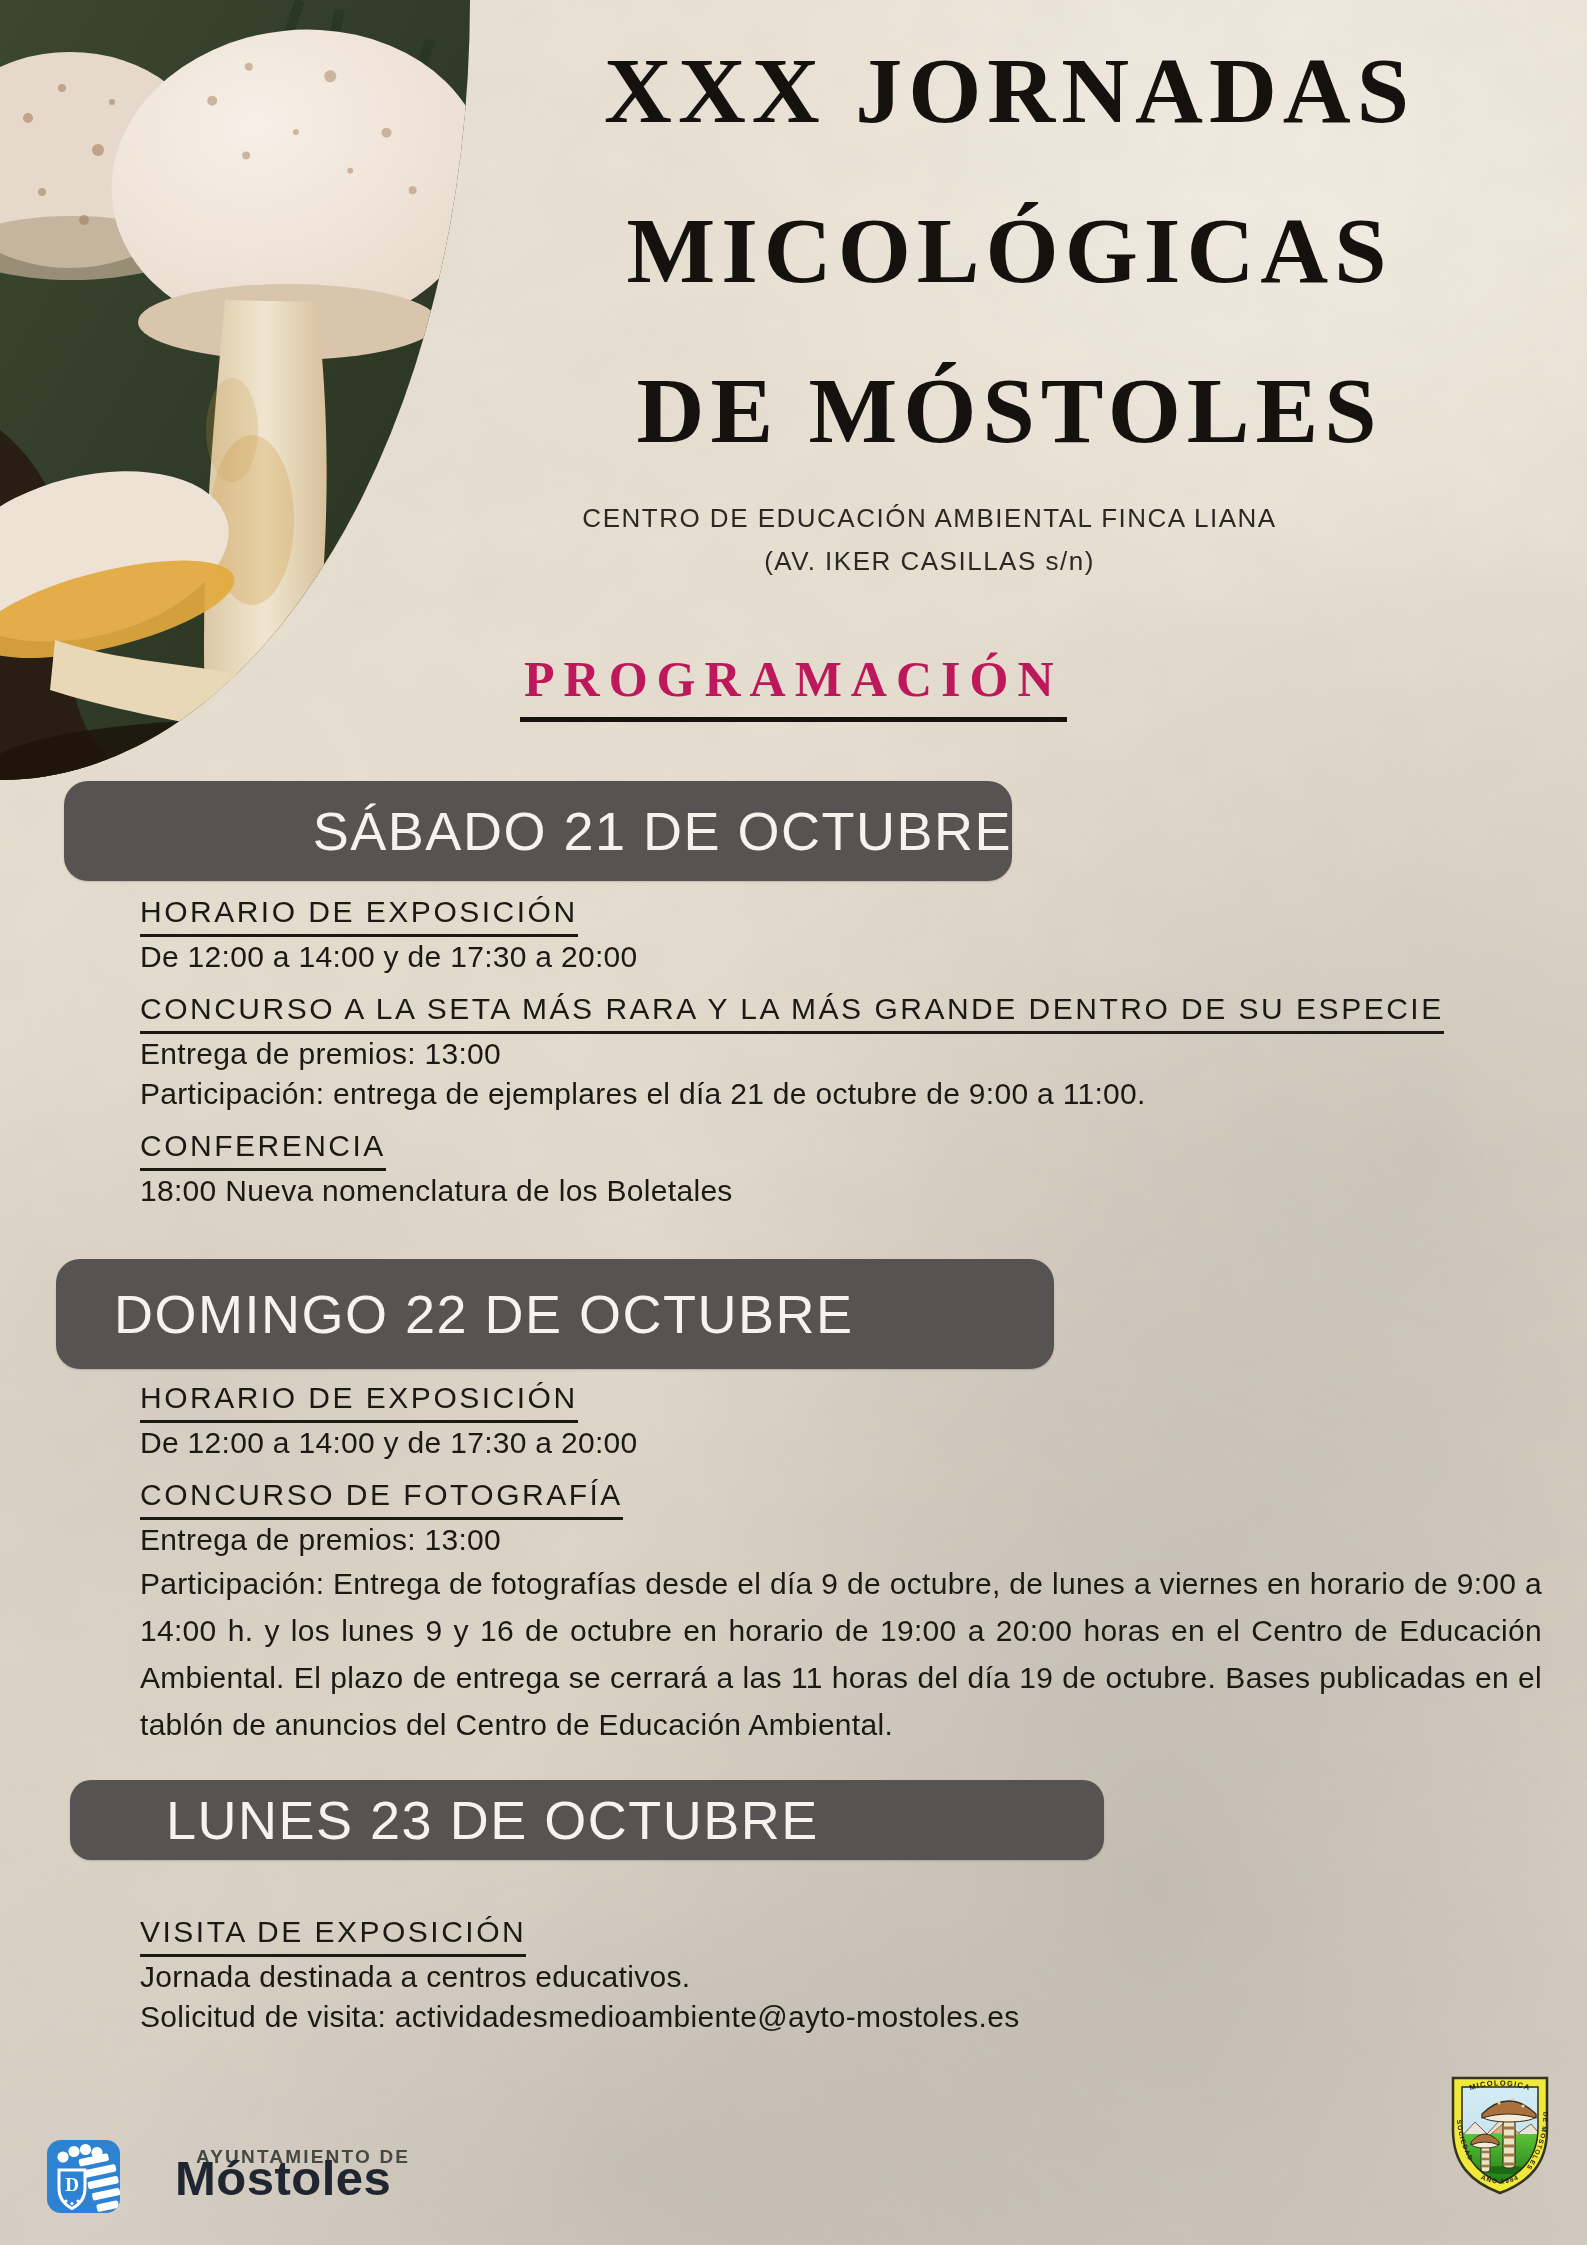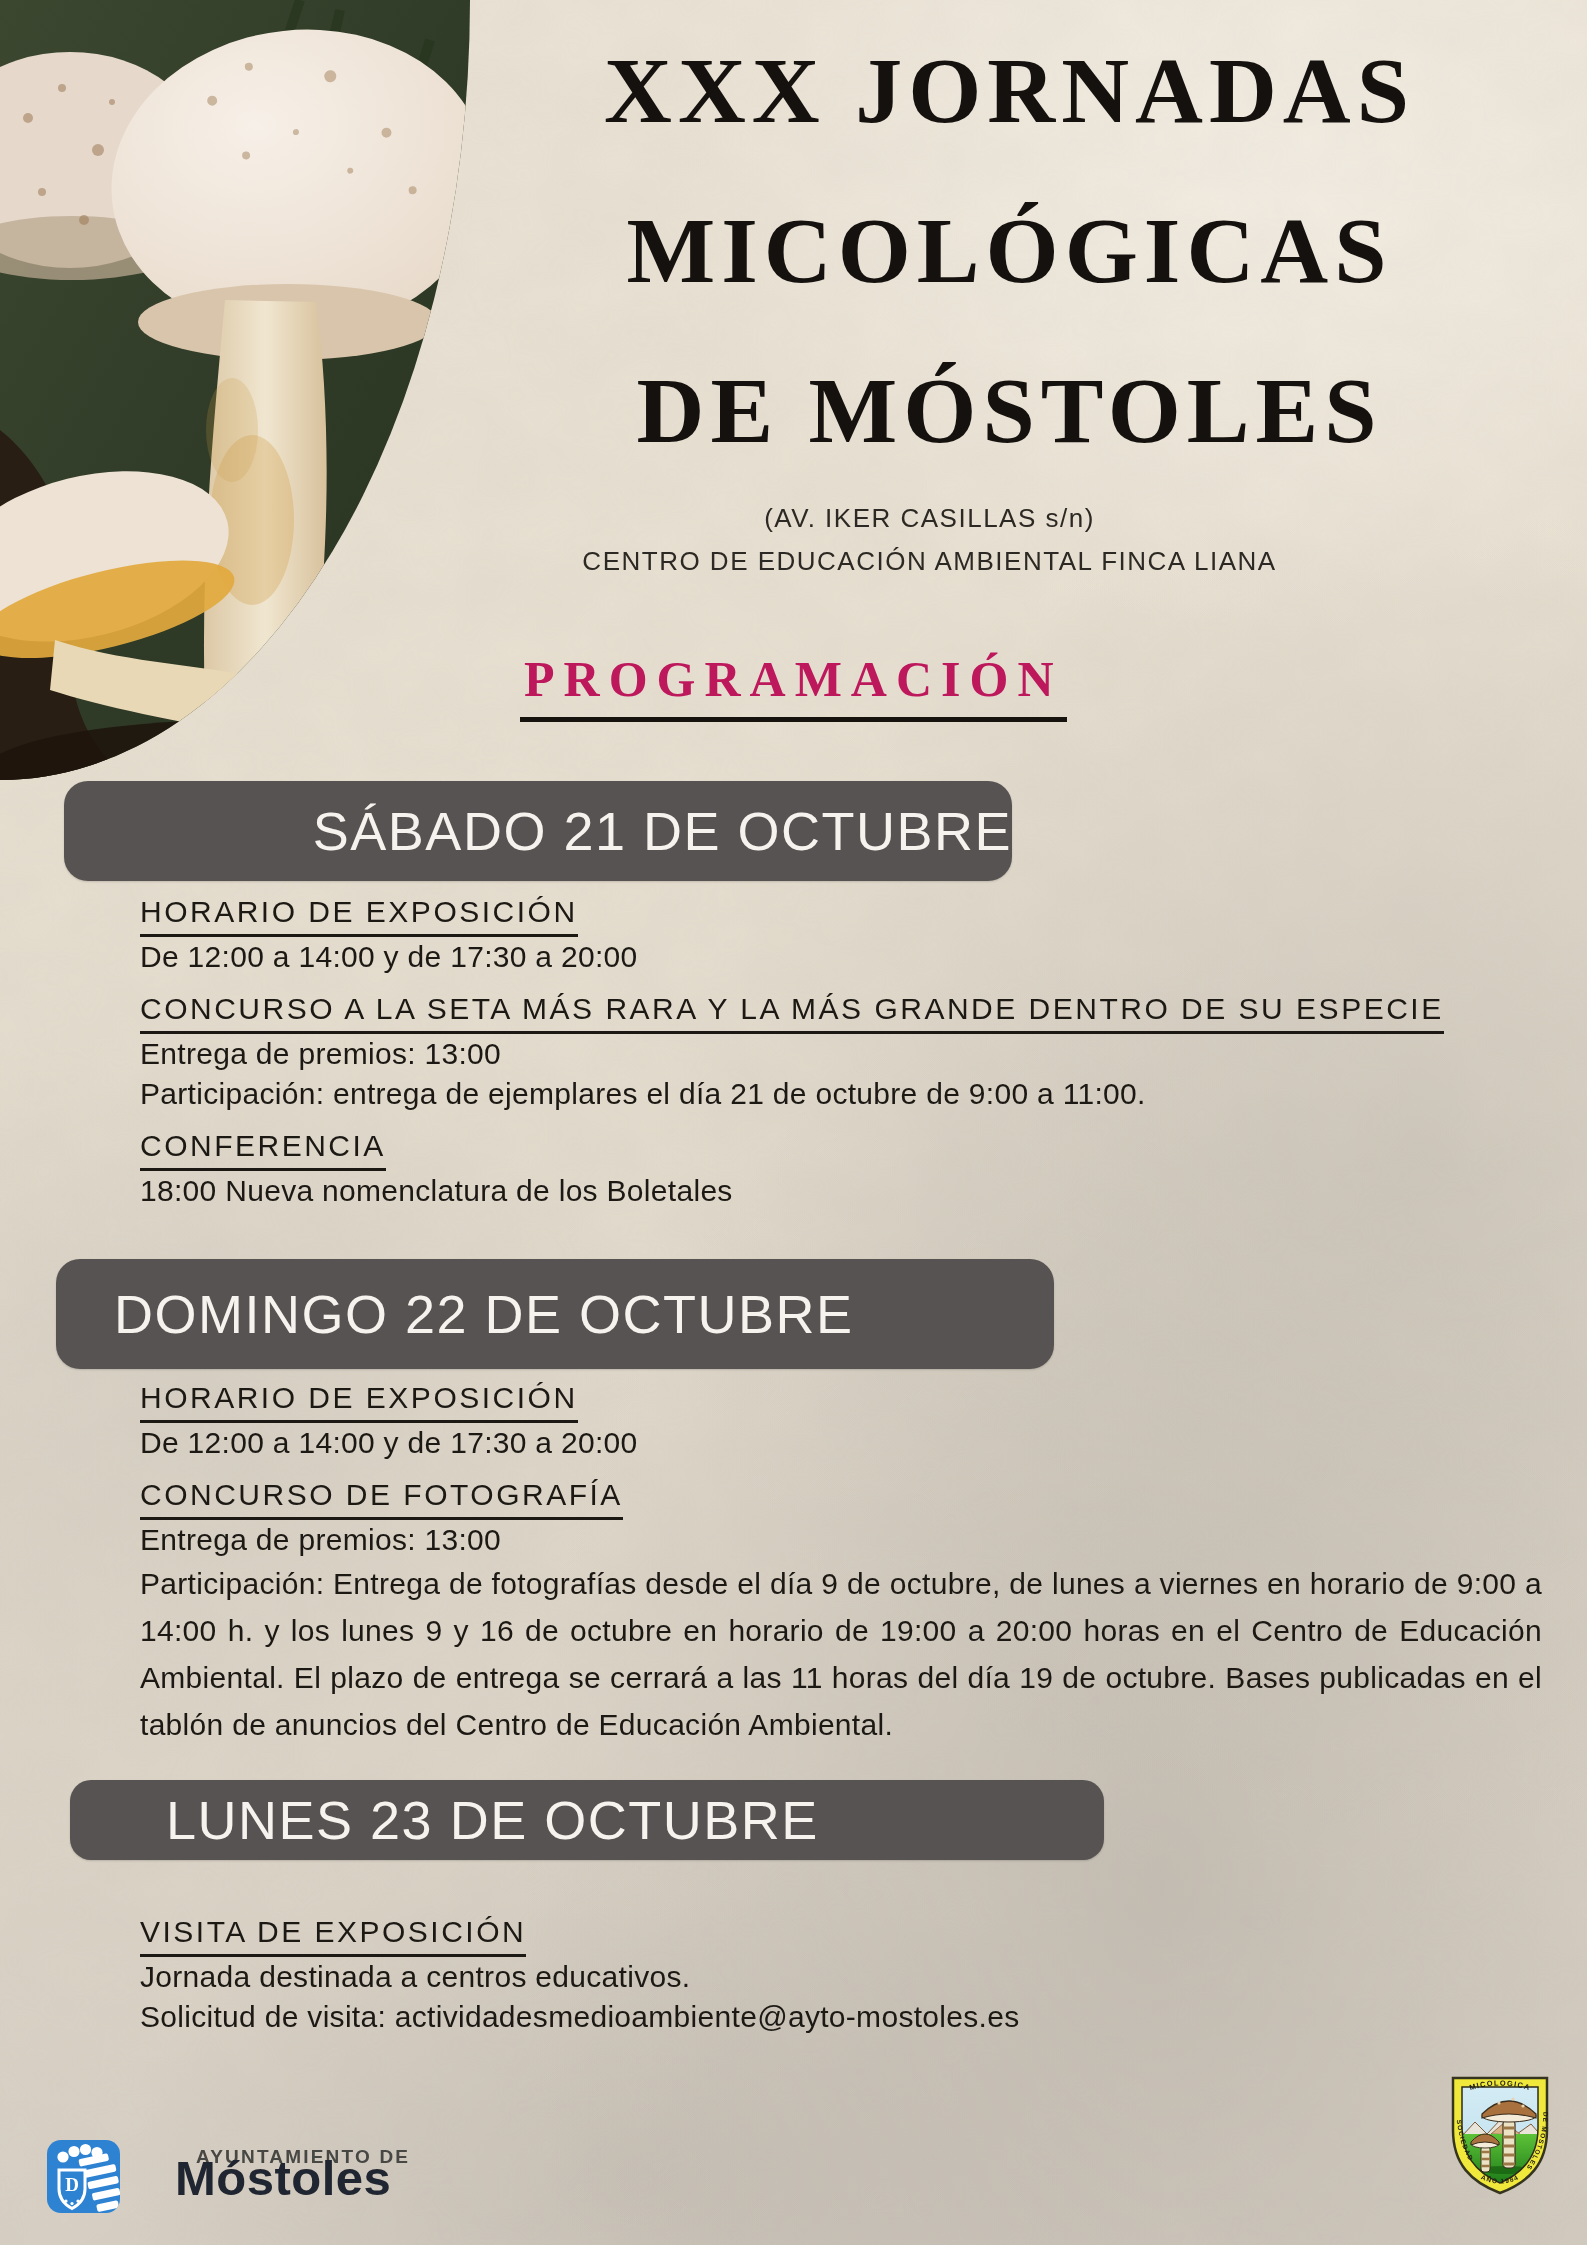--- a/index.html
+++ b/index.html
@@ -132,22 +132,22 @@
     </svg>
   </div>
 
   <div class="title">
     <div>XXX JORNADAS</div>
     <div>MICOLÓGICAS</div>
     <div>DE MÓSTOLES</div>
   </div>
 
   <div class="subtitle">
+    <div>CENTRO DE EDUCACIÓN AMBIENTAL FINCA LIANA</div>
     <div>(AV. IKER CASILLAS s/n)</div>
-    <div>CENTRO DE EDUCACIÓN AMBIENTAL FINCA LIANA</div>
   </div>
 
   <div class="prog">PROGRAMACIÓN</div>
 
   <div class="banner banner-1">
     <span>SÁBADO 21 DE OCTUBRE</span>
   </div>
   <div class="banner banner-2">
     <span>DOMINGO 22 DE OCTUBRE</span>
   </div>

